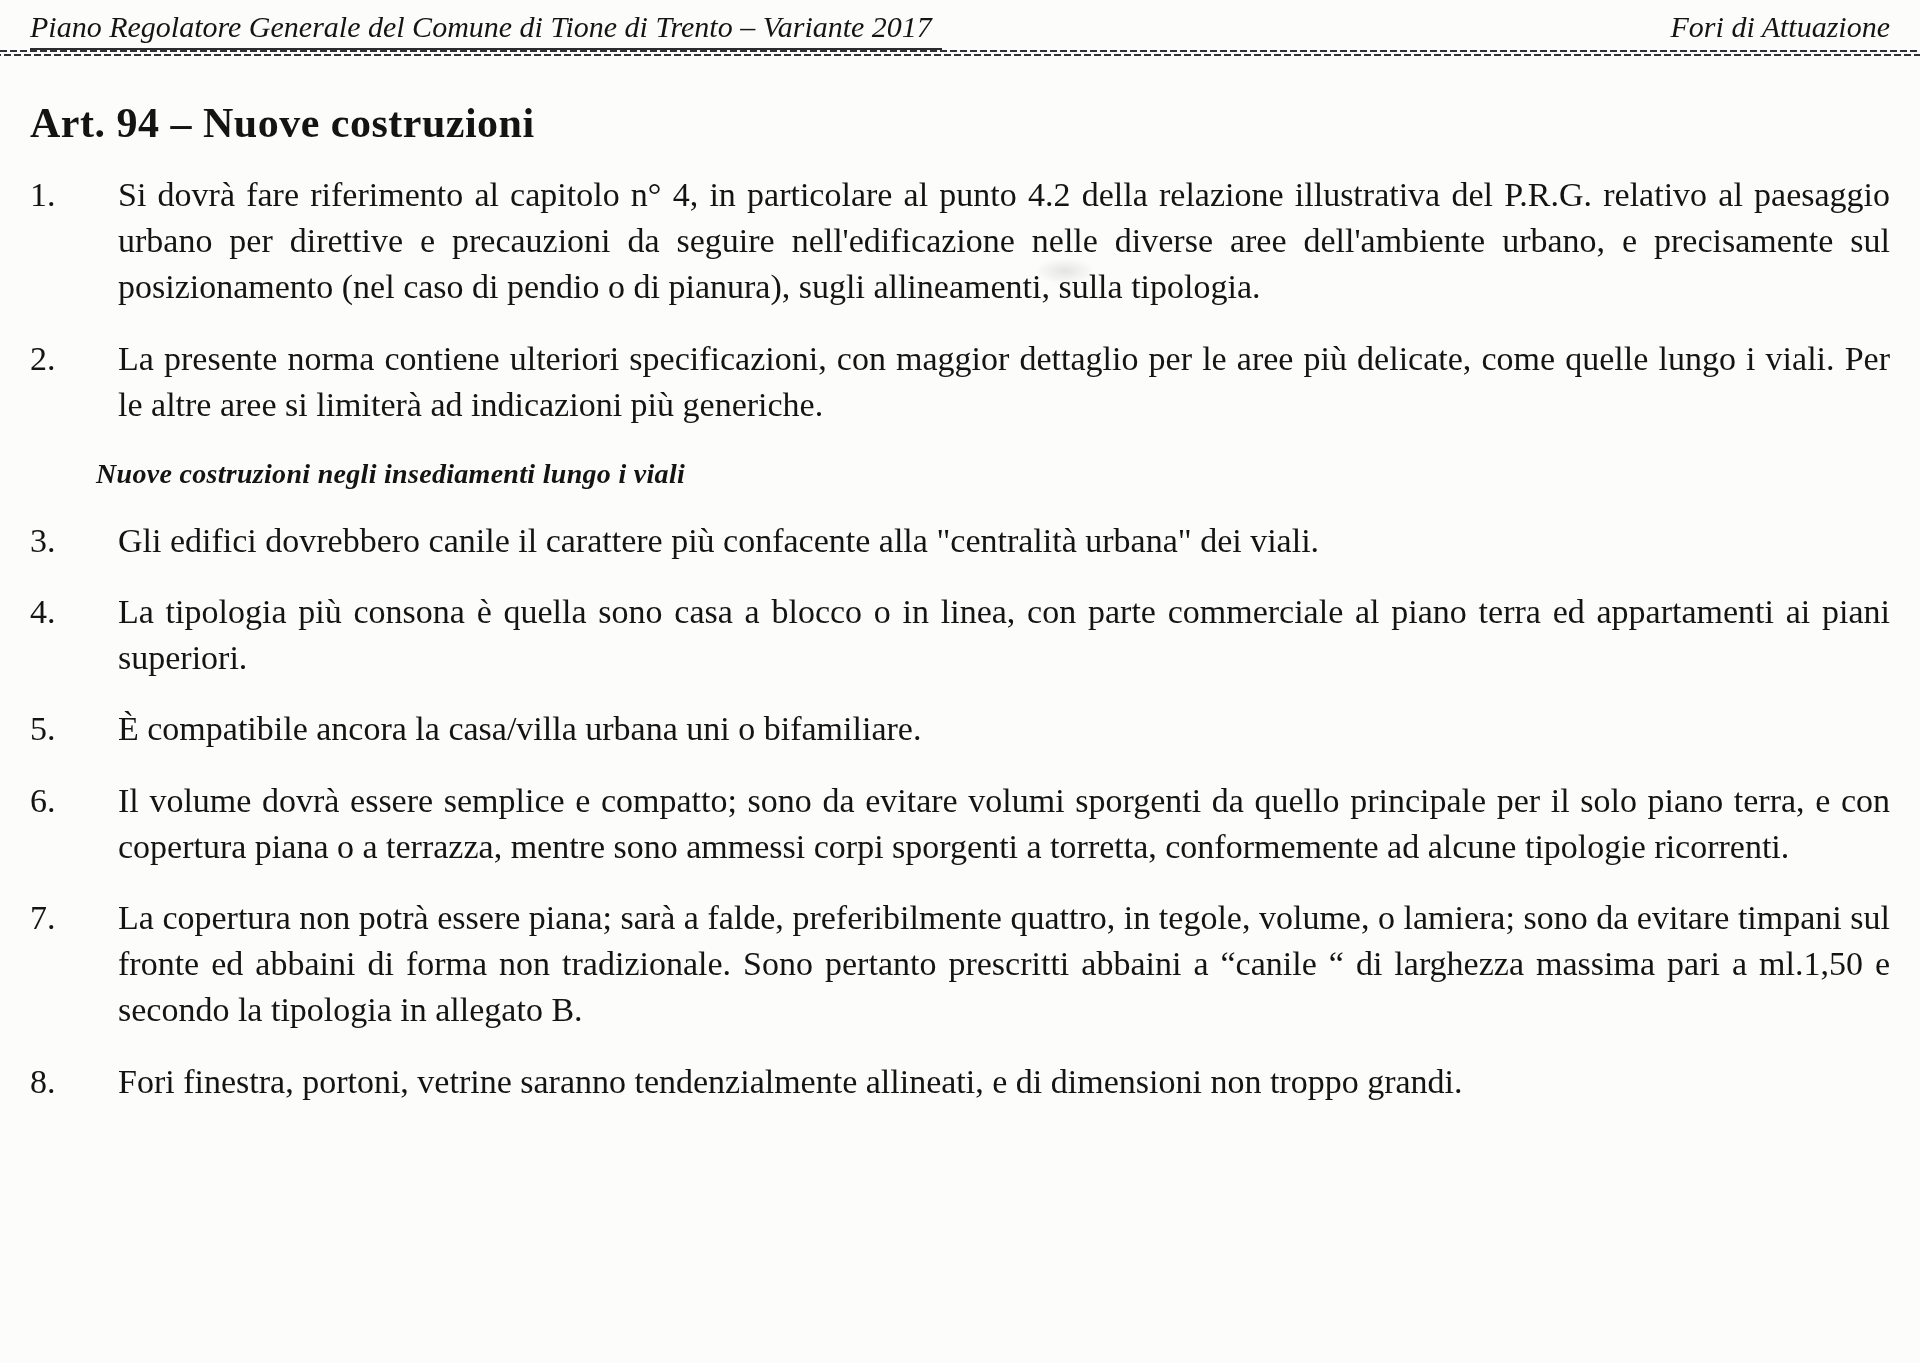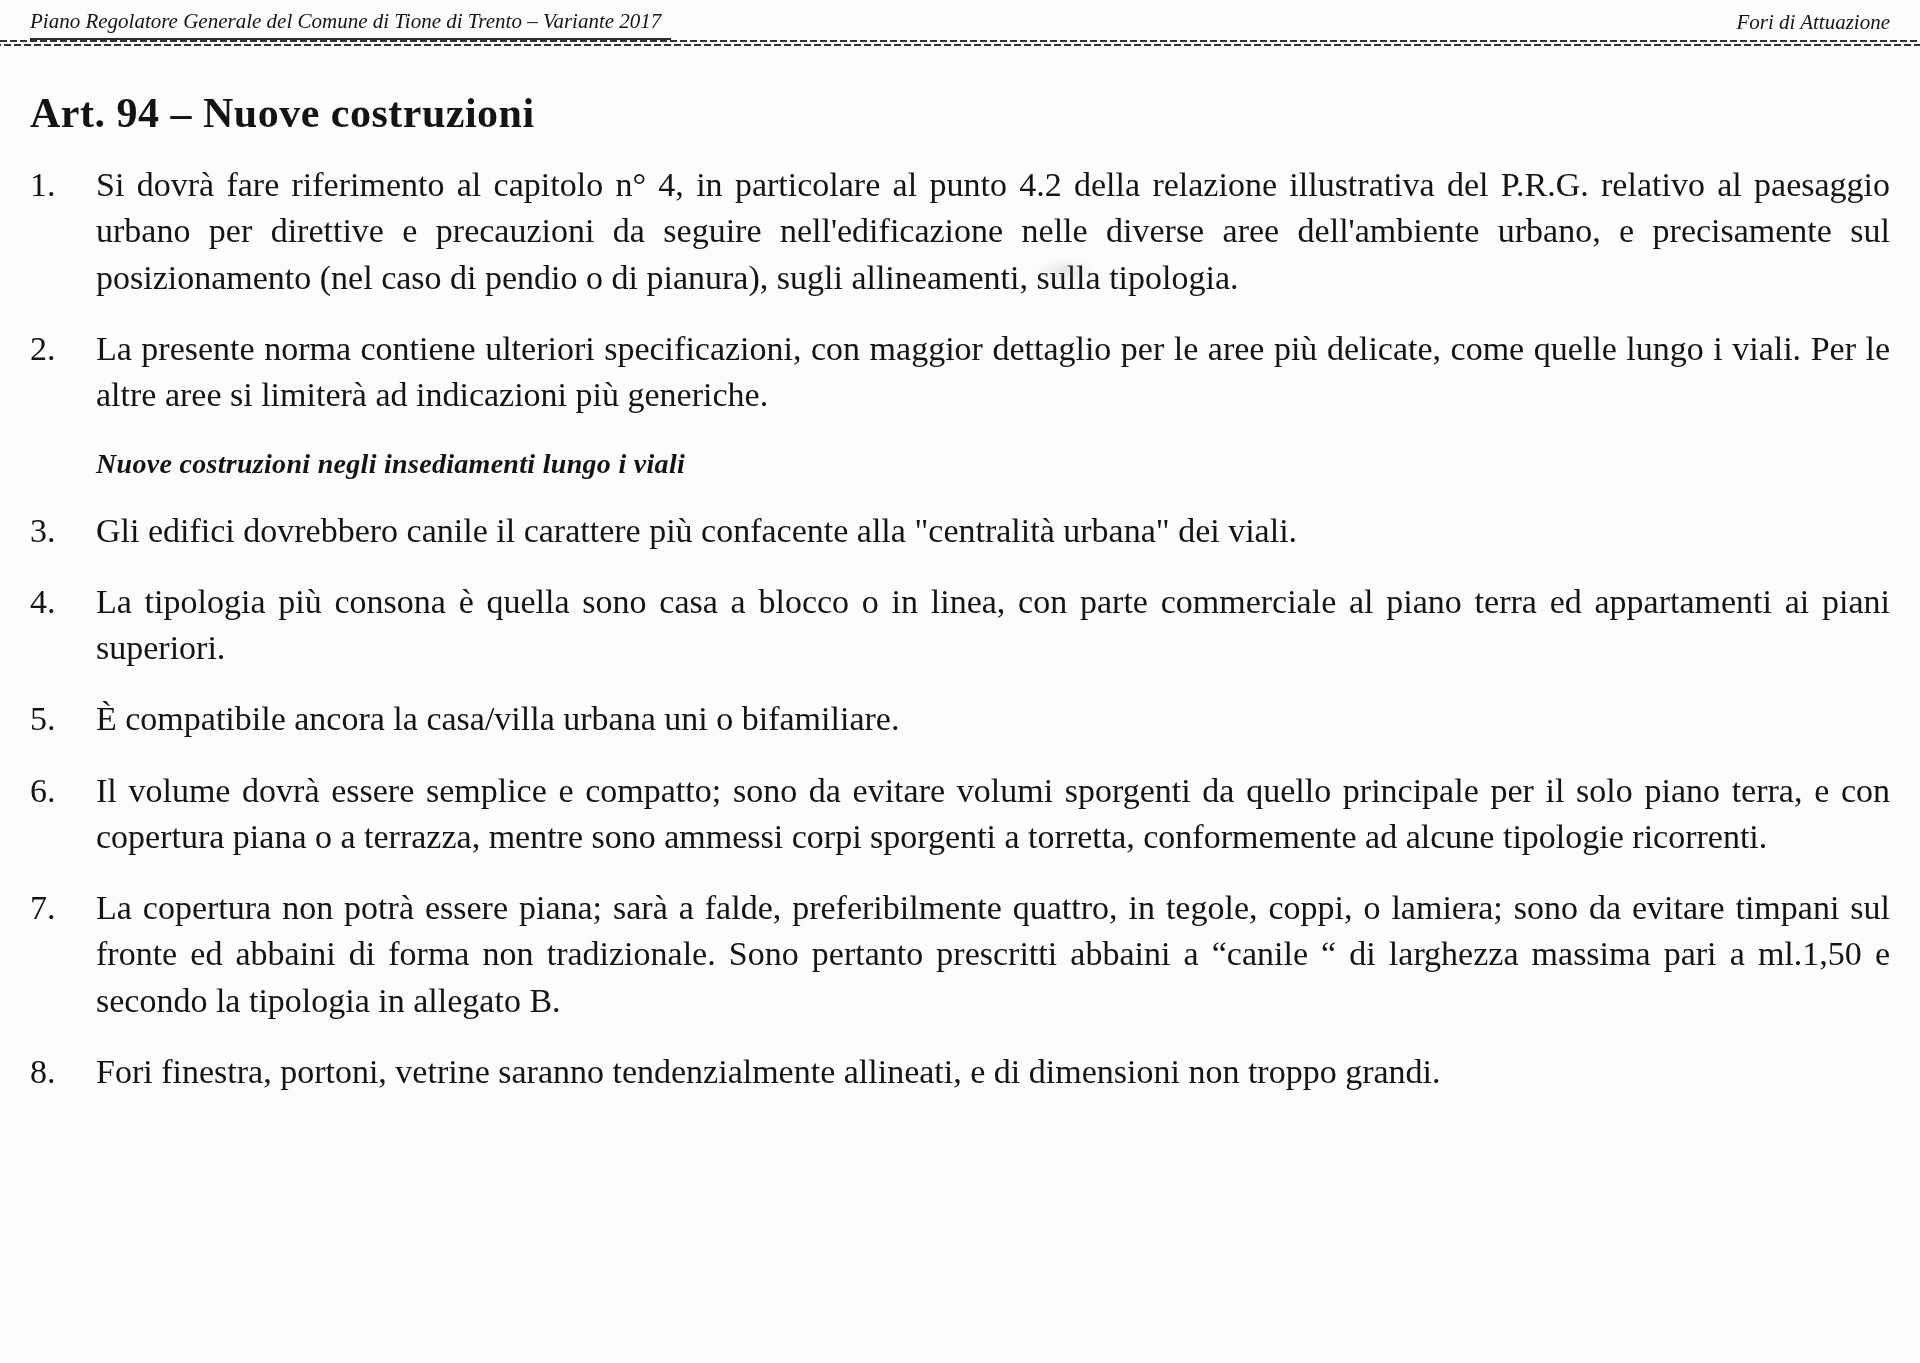--- a/index.html
+++ b/index.html
@@ -15,23 +15,23 @@
     background: #fcfcfb;
     color: #141414;
     font-family: "Liberation Serif", "DejaVu Serif", serif;
     padding: 10px 30px 0 30px;
     overflow: hidden;
   }
   
   .header-row {
     display: flex;
     justify-content: space-between;
-    align-items: center;
+    align-items: flex-start;
     font-style: italic;
-    font-size: 21px;
+    font-size: 30px;
     line-height: 1.1;
   }
   .header-left {
     display: inline-block;
     border-bottom: 2px solid #2b2b2b;
     padding: 0 10px 5px 0;
   }
   .header-right {
     display: inline-block;
     padding-bottom: 5px;
@@ -59,20 +59,21 @@
     font-size: 34px;
     line-height: 1.36;
   }
   .item .num {
     flex: 0 0 66px;
   }
   .item .txt {
     flex: 1;
     text-align: justify;
     text-justify: inter-word;
+    margin-left: 22px;
   }
   .subheading {
     margin: 28px 0 16px 66px;
     font-size: 28px;
     font-weight: bold;
     font-style: italic;
     line-height: 1.3;
     letter-spacing: 0.3px;
   }
   
@@ -129,21 +130,21 @@
     <span class="txt">È compatibile ancora la casa/villa urbana uni o bifamiliare.</span>
   </div>
 
   <div class="item">
     <span class="num">6.</span>
     <span class="txt">Il volume dovrà essere semplice e compatto; sono da evitare volumi sporgenti da quello principale per il solo piano terra, e con copertura piana o a terrazza, mentre sono ammessi corpi sporgenti a torretta, conformemente ad alcune tipologie ricorrenti.</span>
   </div>
 
   <div class="item">
     <span class="num">7.</span>
-    <span class="txt">La copertura non potrà essere piana; sarà a falde, preferibilmente quattro, in tegole, coppi, o lamiera; sono da evitare timpani sul fronte ed abbaini di forma non tradizionale. Sono pertanto prescritti abbaini a “canile “ di larghezza massima pari a ml.1,50 e secondo la tipologia in allegato B.</span>
+    <span class="txt">La copertura non potrà essere piana; sarà a falde, preferibilmente quattro, in tegole, volume, o lamiera; sono da evitare timpani sul fronte ed abbaini di forma non tradizionale. Sono pertanto prescritti abbaini a “canile “ di larghezza massima pari a ml.1,50 e secondo la tipologia in allegato B.</span>
   </div>
 
   <div class="item">
     <span class="num">8.</span>
     <span class="txt">Fori finestra, portoni, vetrine saranno tendenzialmente allineati, e di dimensioni non troppo grandi.</span>
   </div>
 
 </div>
 
 </body></html>

